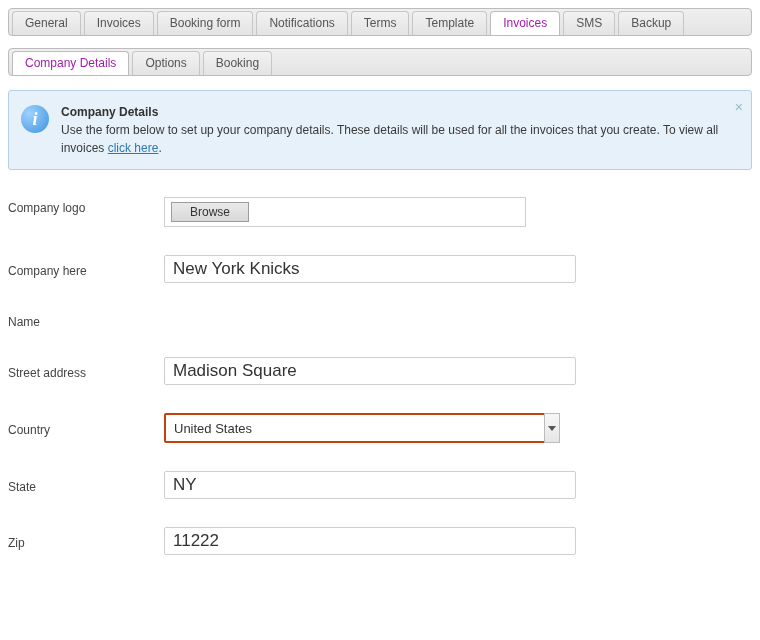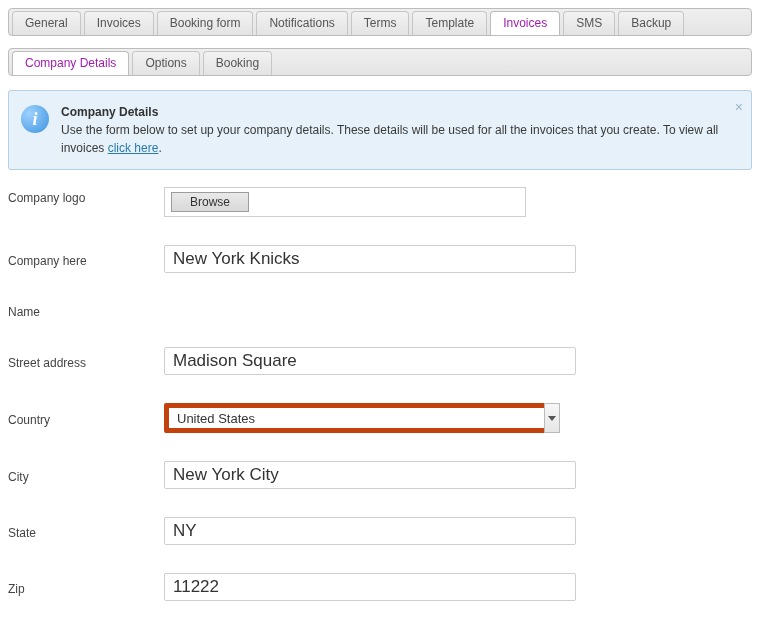--- a/index.html
+++ b/index.html
@@ -90,21 +90,21 @@
   }
   .infobox a {
     color: #2a7ab0;
     text-decoration: underline;
   }
   .infobox strong {
     color: #333;
   }
   
   .form {
-    margin-top: 17px;
+    margin-top: 27px;
   }
   .row {
     display: flex;
     align-items: center;
     margin-bottom: 28px;
   }
   .row.first {
     align-items: flex-start;
   }
   .label {
@@ -128,21 +128,21 @@
     outline: none;
   }
   .select-wrap {
     position: relative;
     width: 395px;
   }
   .select-wrap input {
     width: 100%;
     box-sizing: border-box;
     padding: 5px 8px;
-    border: 5px solid #c2410c;
+    border: 2px solid #c2410c;
     border-radius: 2px;
     font-size: 13px;
     height: 30px;
     color: #333;
   }
   .select-btn {
     position: absolute;
     right: -1px;
     top: 0;
     width: 16px;
@@ -236,24 +236,20 @@
       <div class="select-wrap">
         <input type="text" value="United States" style="">
         <div class="select-btn">
           <svg width="8" height="5" viewBox="0 0 8 5">
               <path d="M0 0 L8 0 L4 5 Z" fill="#555"></path>
             </svg>
         </div>
       </div>
     </div>
 
-    <div class="row">
-      <div class="label">City</div>
-      <div class="field"><input type="text" value="New York City" style=""></div>
-    </div>
 
     <div class="row">
       <div class="label">State</div>
       <div class="field"><input type="text" value="NY" style=""></div>
     </div>
 
     <div class="row">
       <div class="label">Zip</div>
       <div class="field"><input type="text" value="11222" style=""></div>
     </div>

